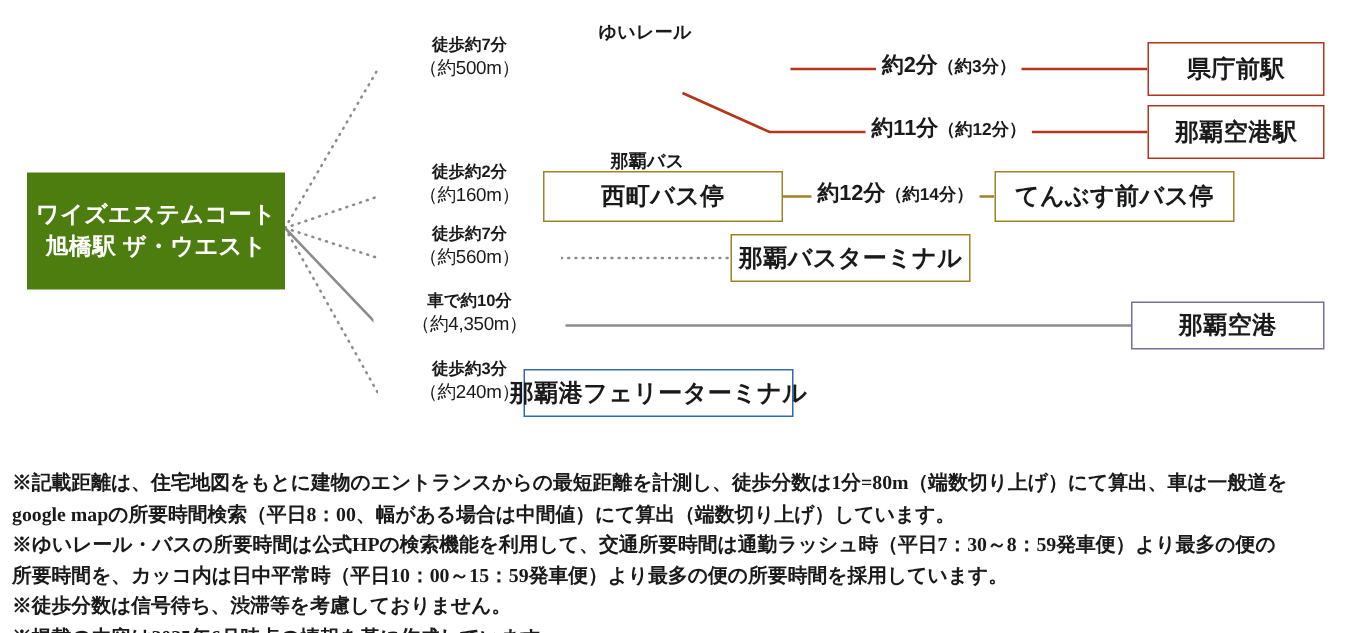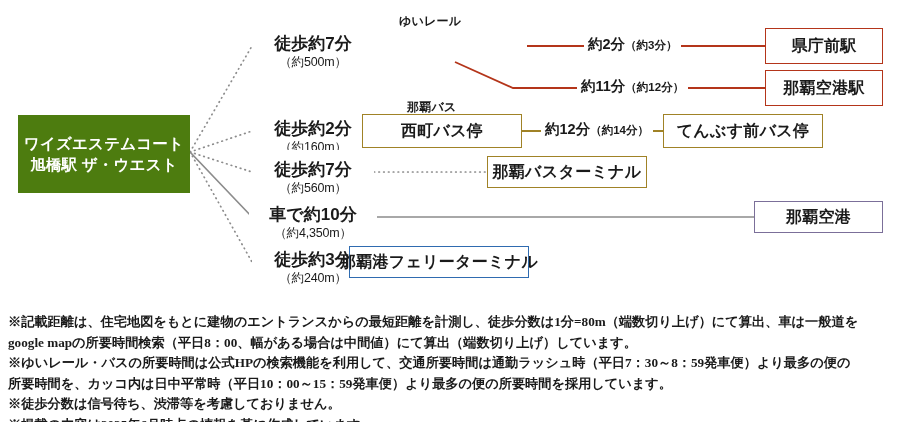--- a/index.html
+++ b/index.html
@@ -56,25 +56,24 @@
   
   .leg {
     position: absolute;
     text-align: center;
     white-space: nowrap;
     background: #ffffff;
     padding: 0 5px;
   }
   .leg .leg-main {
     display: block;
-    font-size: 17px;
+    font-size: 11px;
     font-weight: 700;
     line-height: 1.15;
     color: #1a1a1a;
-    margin-top: 10px;
   }
   .leg .leg-sub {
     display: block;
     font-size: 12.5px;
     font-weight: 400;
     line-height: 1.3;
     color: #1a1a1a;
     letter-spacing: -0.2px;
   }
 

